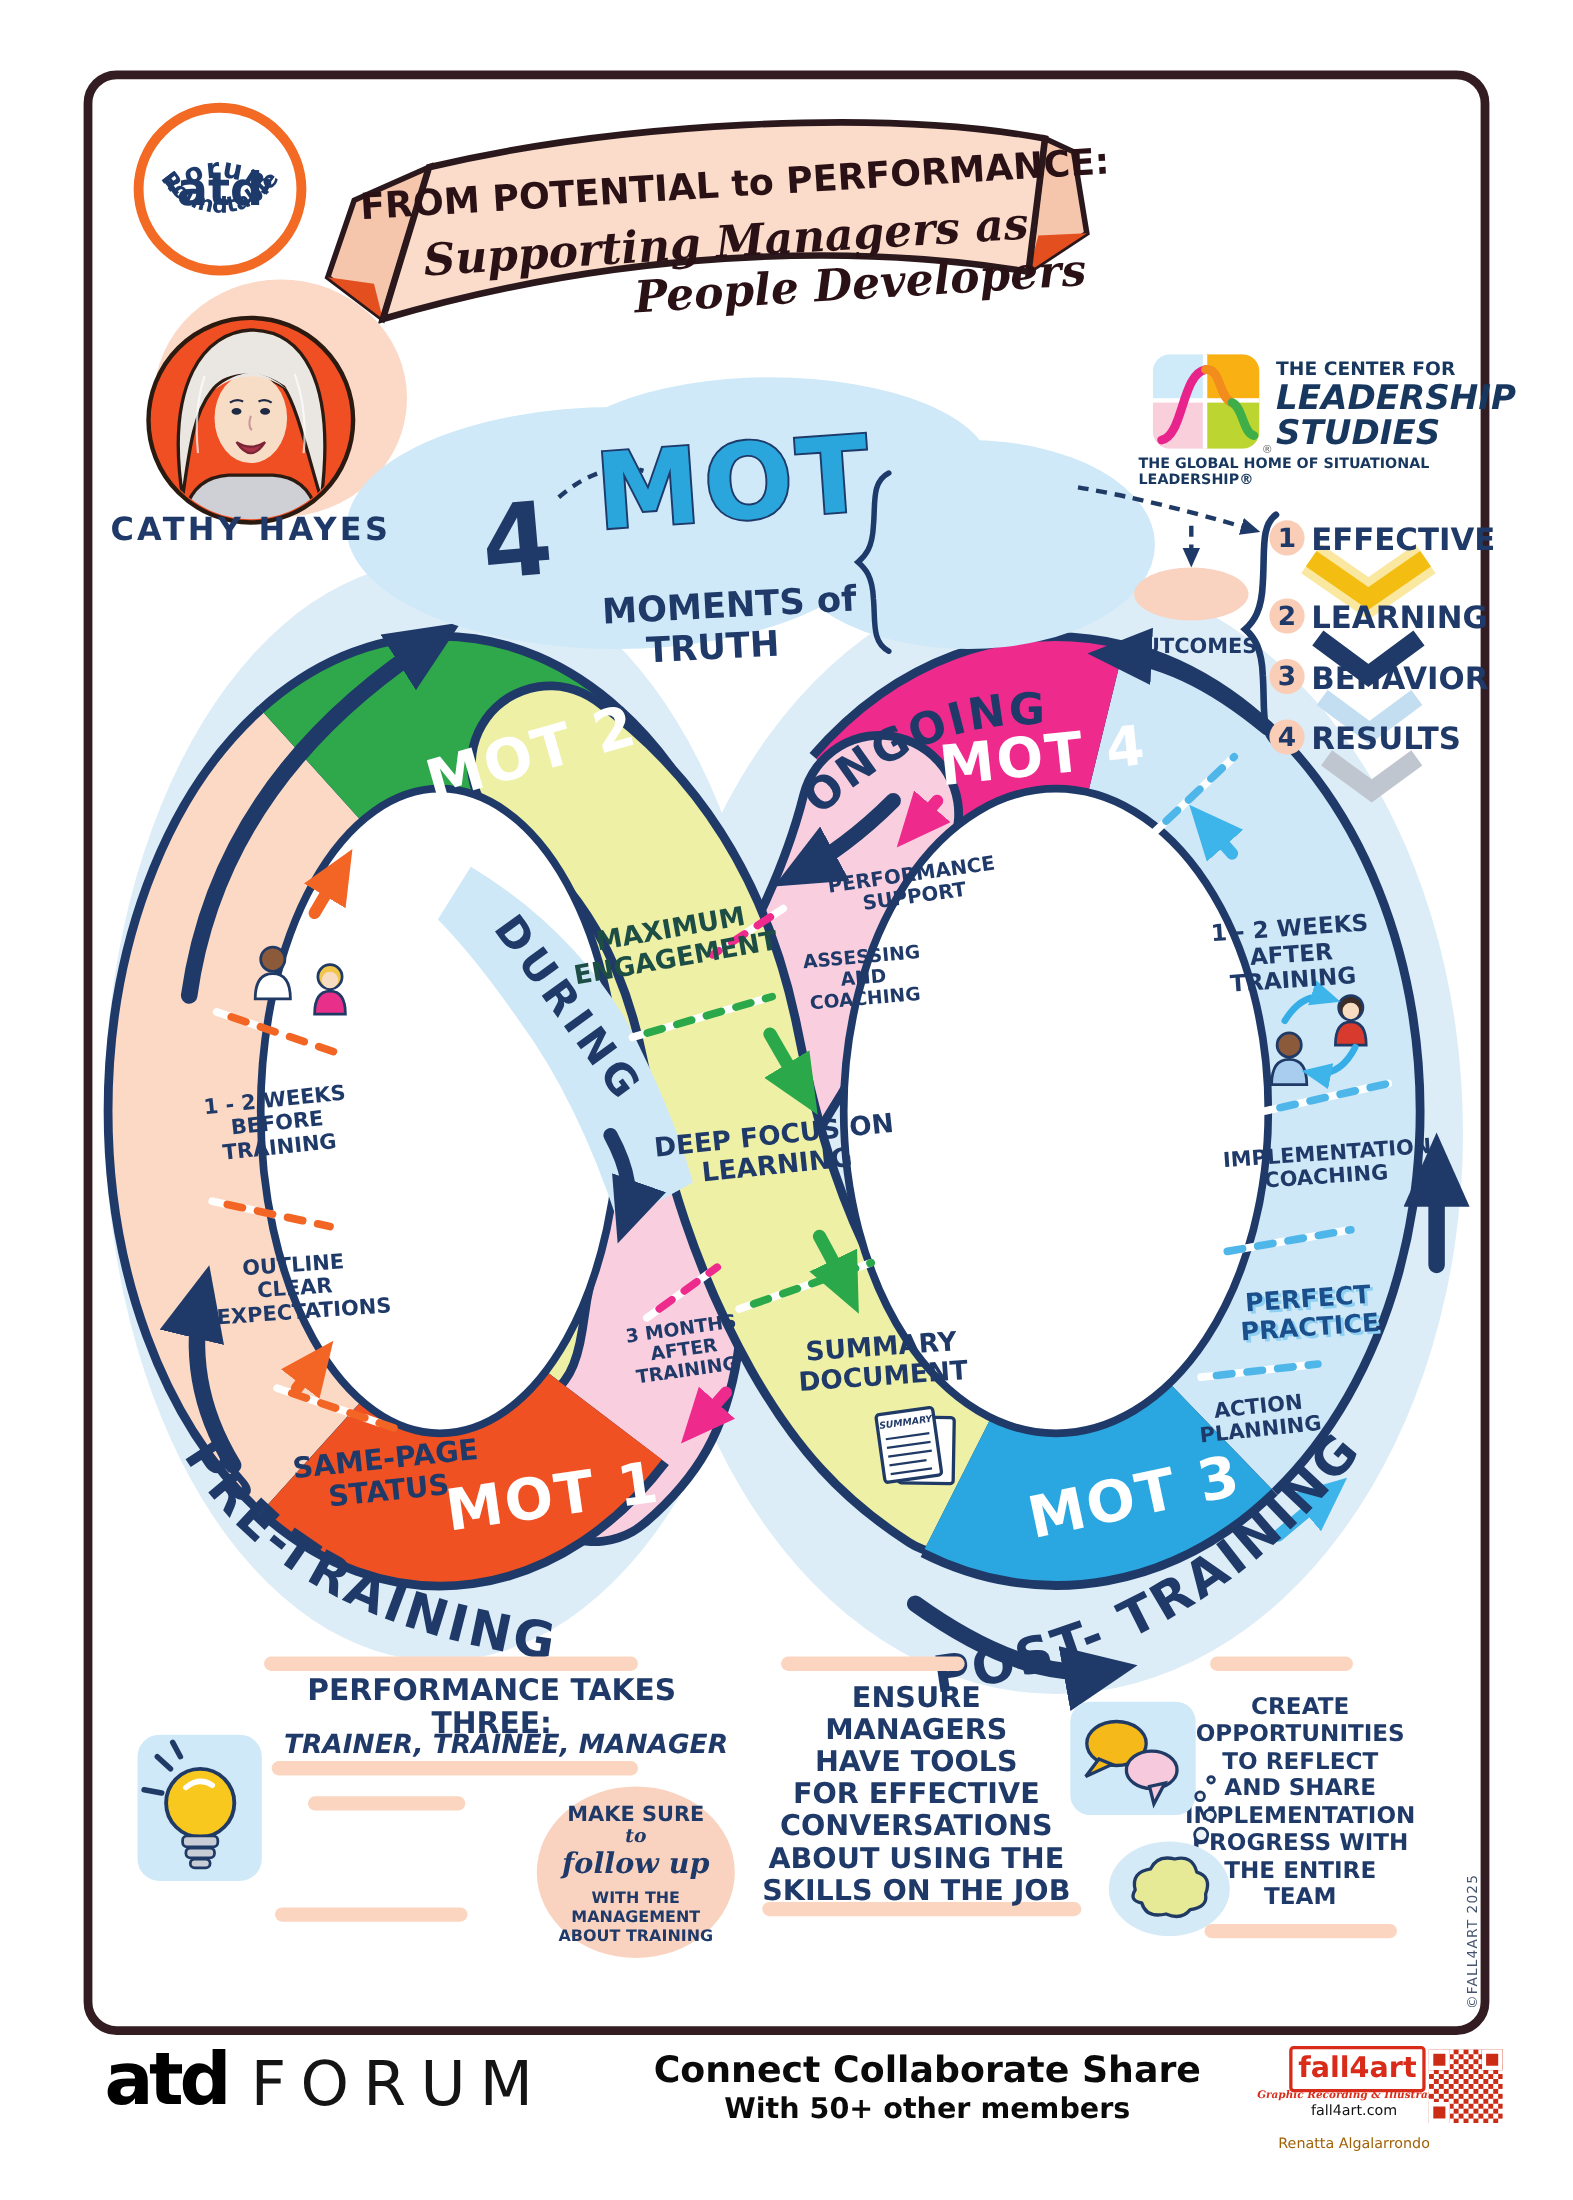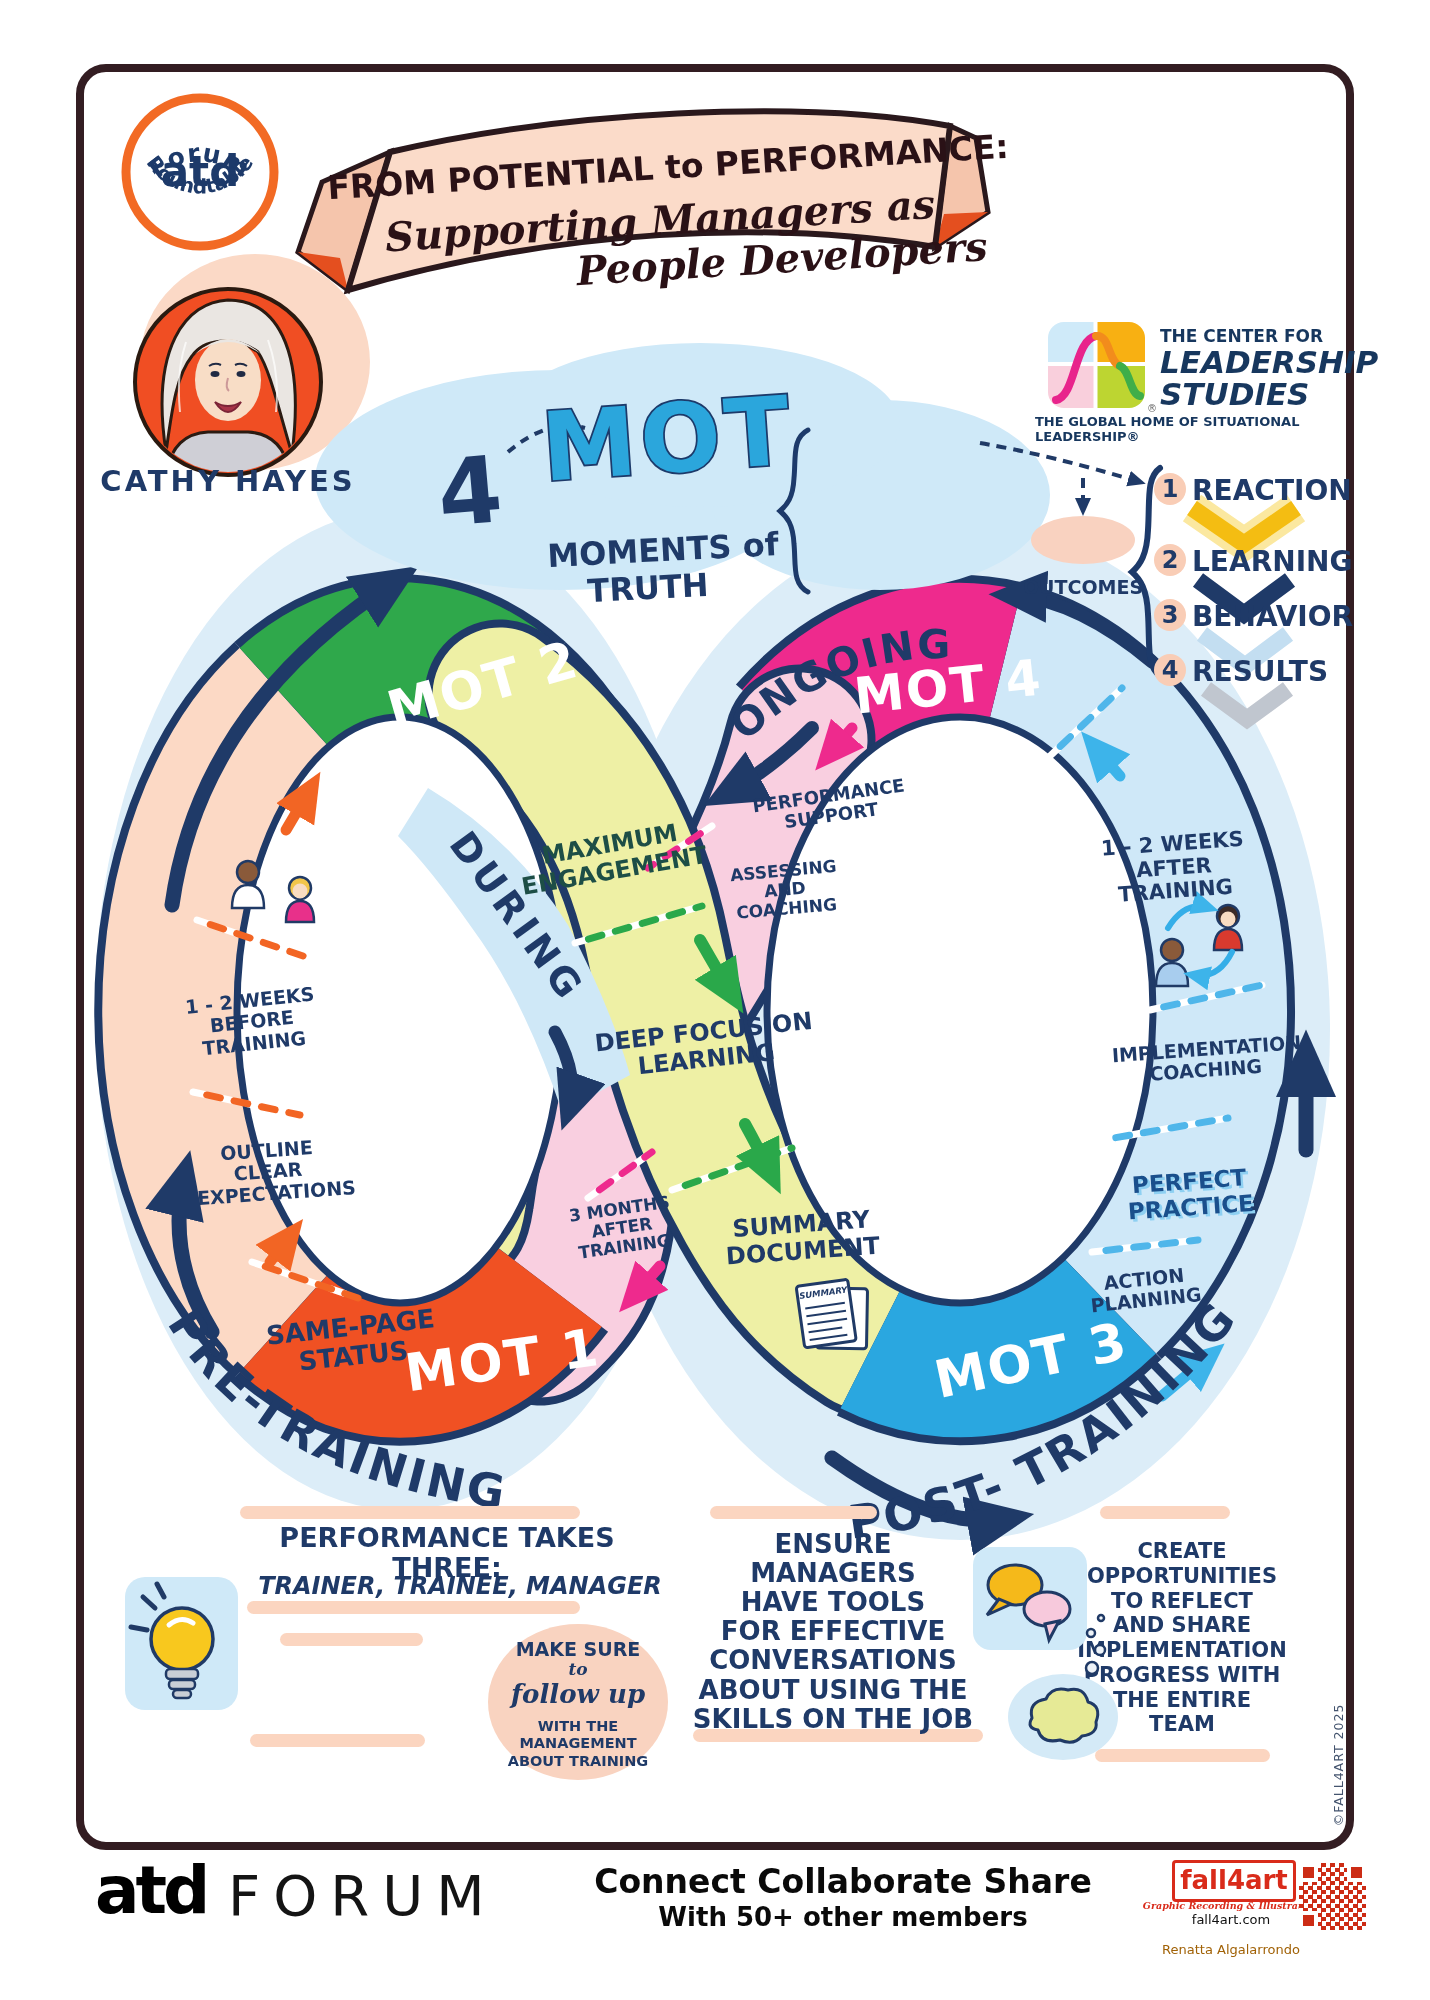--- a/index.html
+++ b/index.html
@@ -281,21 +281,21 @@
 <div class="lbl" style="left:782px;top:259px;transform:translate(-50%,-50%) rotate(-3.5deg);font-size:40px;font-weight:700;font-family:'DejaVu Serif',serif;font-style:italic;color:#2a1116;white-space:nowrap;">People Developers</div>
 
 <div class="lbl" style="left:228px;top:481px;font-size:29px;font-weight:800;letter-spacing:3px;white-space:nowrap;">CATHY HAYES</div>
 
 <div class="lbl" style="left:470px;top:492px;transform:translate(-50%,-50%) rotate(-5deg);font-size:92px;font-weight:900;">4</div>
 <div class="lbl" style="left:663px;top:551px;transform:translate(-50%,-50%) rotate(-3deg);font-size:32px;font-weight:800;white-space:nowrap;">MOMENTS of</div>
 <div class="lbl" style="left:648px;top:589px;transform:translate(-50%,-50%) rotate(-3deg);font-size:32px;font-weight:800;white-space:nowrap;">TRUTH</div>
 
 <div class="lbl" style="left:1083px;top:540px;font-size:19px;font-weight:900;white-space:nowrap;margin-top:48px;">OUTCOMES</div>
 <div class="abs" style="left:1154px;top:473px;width:32px;height:32px;border-radius:50%;background:#f9cdb6;text-align:center;line-height:32px;font-weight:900;font-size:24px;">1</div>
-<div class="abs" style="left:1192px;top:474px;font-size:28px;font-weight:800;">REACTION</div>
+<div class="abs" style="left:1192px;top:474px;font-size:28px;font-weight:800;">EFFECTIVE</div>
 <div class="abs" style="left:1154px;top:544px;width:32px;height:32px;border-radius:50%;background:#f9cdb6;text-align:center;line-height:32px;font-weight:900;font-size:24px;">2</div>
 <div class="abs" style="left:1192px;top:545px;font-size:28px;font-weight:800;">LEARNING</div>
 <div class="abs" style="left:1154px;top:599px;width:32px;height:32px;border-radius:50%;background:#f9cdb6;text-align:center;line-height:32px;font-weight:900;font-size:24px;">3</div>
 <div class="abs" style="left:1192px;top:600px;font-size:28px;font-weight:800;">BEHAVIOR</div>
 <div class="abs" style="left:1154px;top:654px;width:32px;height:32px;border-radius:50%;background:#f9cdb6;text-align:center;line-height:32px;font-weight:900;font-size:24px;">4</div>
 <div class="abs" style="left:1192px;top:655px;font-size:28px;font-weight:800;">RESULTS</div>
 
 <div class="abs" style="left:1160px;top:326px;font-size:17px;font-weight:900;color:#17375e;">THE CENTER FOR</div>
 <div class="abs" style="left:1160px;top:344px;font-size:31px;font-weight:900;color:#17375e;font-style:italic;">LEADERSHIP</div>
 <div class="abs" style="left:1160px;top:376px;font-size:31px;font-weight:900;color:#17375e;font-style:italic;">STUDIES</div>

